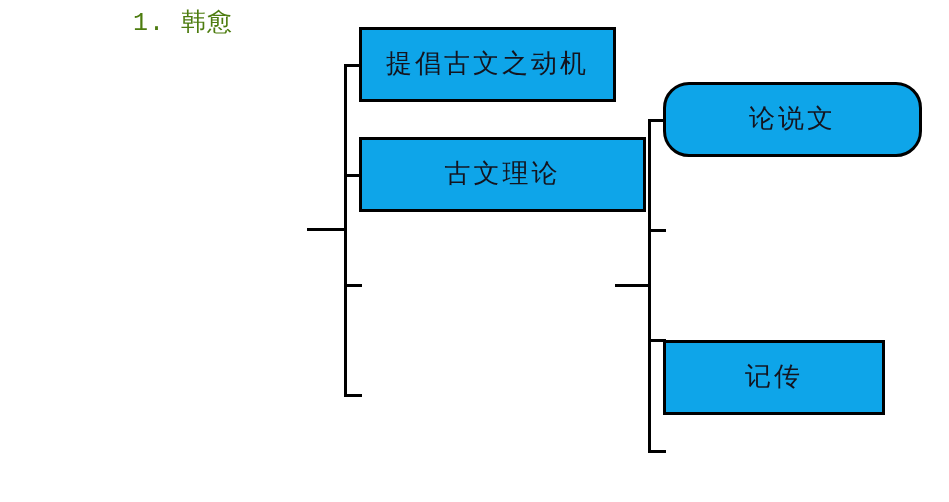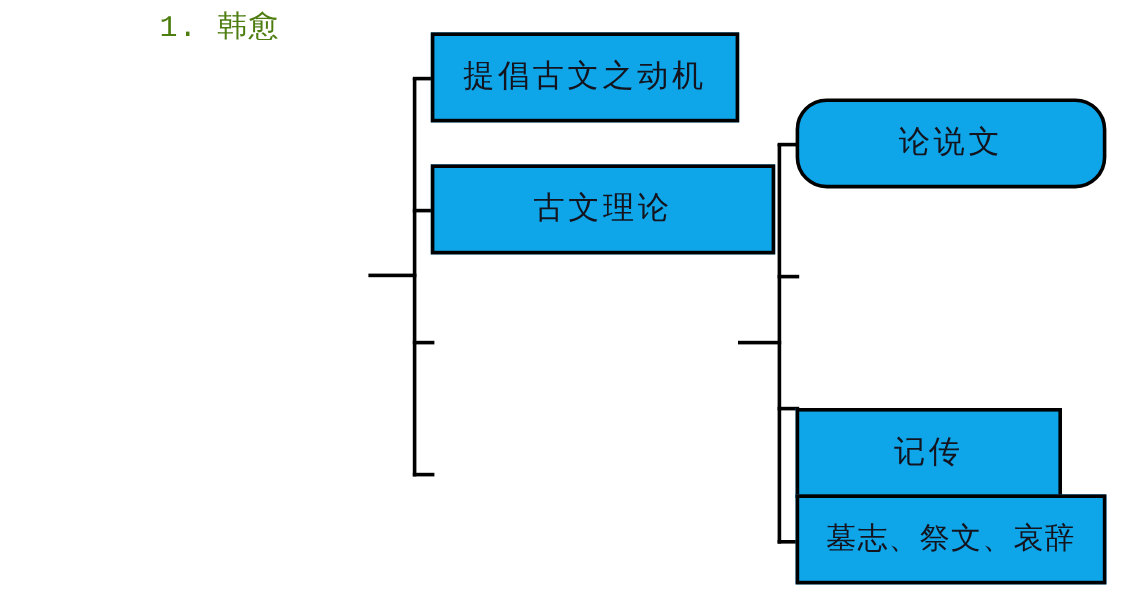--- a/index.html
+++ b/index.html
@@ -89,17 +89,14 @@
   <div class="connector hline" style="left:648px; top:229px; width:18px;"></div>
   <div class="connector hline" style="left:648px; top:339px; width:18px;"></div>
   <div class="connector hline" style="left:648px; top:450px; width:18px;"></div>
 
   <div class="node" style="left:663px; top:82px; width:259px; height:75px;border-radius:26px;">
     <span>论说文</span>
   </div>
   <div class="node" style="left:663px; top:302px; width:222px; height:75px;margin-top:38px;">
     <span>记传</span>
   </div>
-  <div class="node tight" style="left:663px; top:412px; width:259px; height:75px;">
-    <span>墓志、祭文、哀辞</span>
-  </div>
 
 </div>
 
 </body></html>

